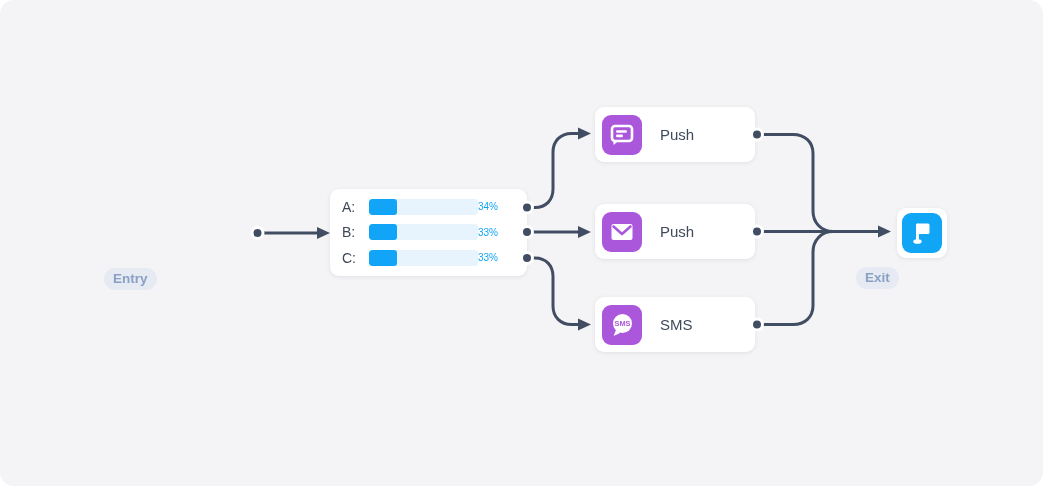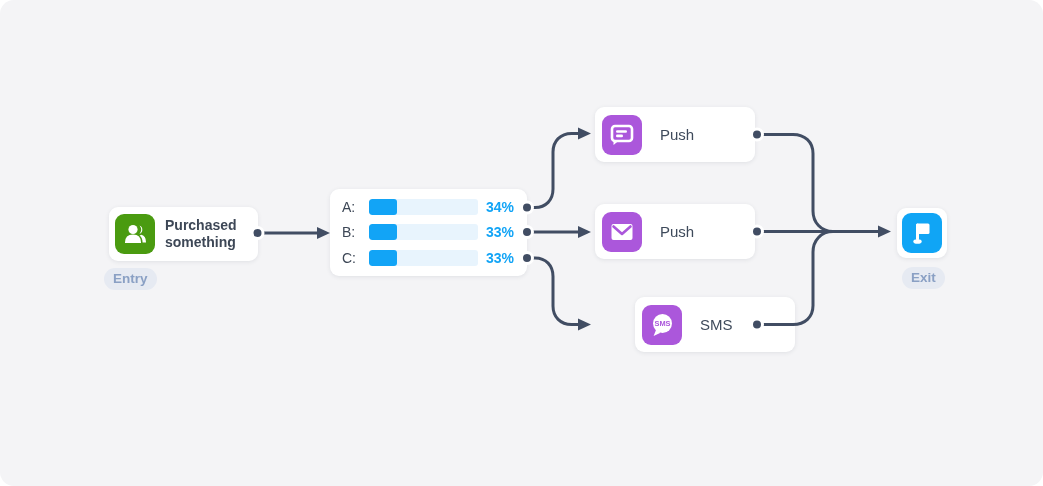--- a/index.html
+++ b/index.html
@@ -44,21 +44,21 @@
   .tag {
     position: absolute;
     background: #E6EAF2;
     color: #8AA0C4;
     font-size: 13.5px; font-weight: 600;
     border-radius: 11px;
     padding: 3px 9px 4px 9px;
     z-index: 2;
   }
   .entry-tag { left: 104px; top: 268px; }
-  .exit-tag  { left: 902px; top: 267px; }
+  .exit-tag  { left: 856px; top: 267px; }
 
   
   .split-card {
     left: 330px; top: 189px; width: 197px; height: 87px;
     flex-direction: column; justify-content: space-between;
     padding: 9px 13px 10px 12px;
     align-items: stretch;
   }
   .split-row { display: flex; align-items: center; height: 17px; }
   .split-label {
@@ -67,29 +67,29 @@
   }
   .bar-track {
     width: 109px; height: 16px;
     margin-left: 6px;
     background: #E8F4FD;
     border-radius: 3px;
     overflow: hidden;
   }
   .bar-fill { height: 100%; background: #12A4F6; border-radius: 3px; }
   .split-pct {
-    flex: 1; text-align: right;
-    font-size: 14px; font-weight: 700; color: #12A4F6;
+    flex: 1; 
+    font-size: 10px; font-weight: 400; color: #12A4F6;
   }
 
   
   .channel-card { left: 595px; width: 160px; height: 55px; padding: 7px; }
   .push-card  { top: 107px; }
   .email-card { top: 204px; }
-  .sms-card   { top: 297px; margin-left: 40px; }
+  .sms-card   { top: 297px; }
   .channel-label {
     margin-left: 18px;
     font-size: 15px; font-weight: 500; color: #3E4A5B;
   }
 
   
   .exit-card { left: 897px; top: 208px; width: 50px; height: 50px; padding: 5px; justify-content: center; }
 
   
   svg.wires {
@@ -97,31 +97,20 @@
     width: 1043px; height: 486px;
     z-index: 3;
     pointer-events: none;
   }
 </style>
 </head>
 <body>
 
 <div class="canvas">
 
-  <div class="card entry-card">
-    <div class="node-icon icon-green">
-      <svg width="26" height="26" viewBox="0 0 26 26" aria-hidden="true">
-        <circle cx="11" cy="8.5" r="4.6" fill="#ffffff"></circle>
-        <path d="M3 21.5 q0 -8 8 -8 q8 0 8 8 v0.5 h-16 z" fill="#ffffff"></path>
-        <path d="M17.5 4.6 a4.4 4.4 0 0 1 0 8.2 a6.5 6.5 0 0 0 0 -8.2 z" fill="#ffffff"></path>
-        <path d="M19.5 13.8 q4.5 1.6 4.5 7.2 v0.5 h-3.4 q-0.2 -5 -3 -7 z" fill="#ffffff"></path>
-      </svg>
-    </div>
-    <div class="entry-title">Purchased something</div>
-  </div>
   <div class="tag entry-tag">Entry</div>
 
   <div class="card split-card">
     <div class="split-row">
       <span class="split-label">A:</span>
       <div class="bar-track">
         <div class="bar-fill" style="width:26%"></div>
       </div>
       <span class="split-pct">34%</span>
     </div>

